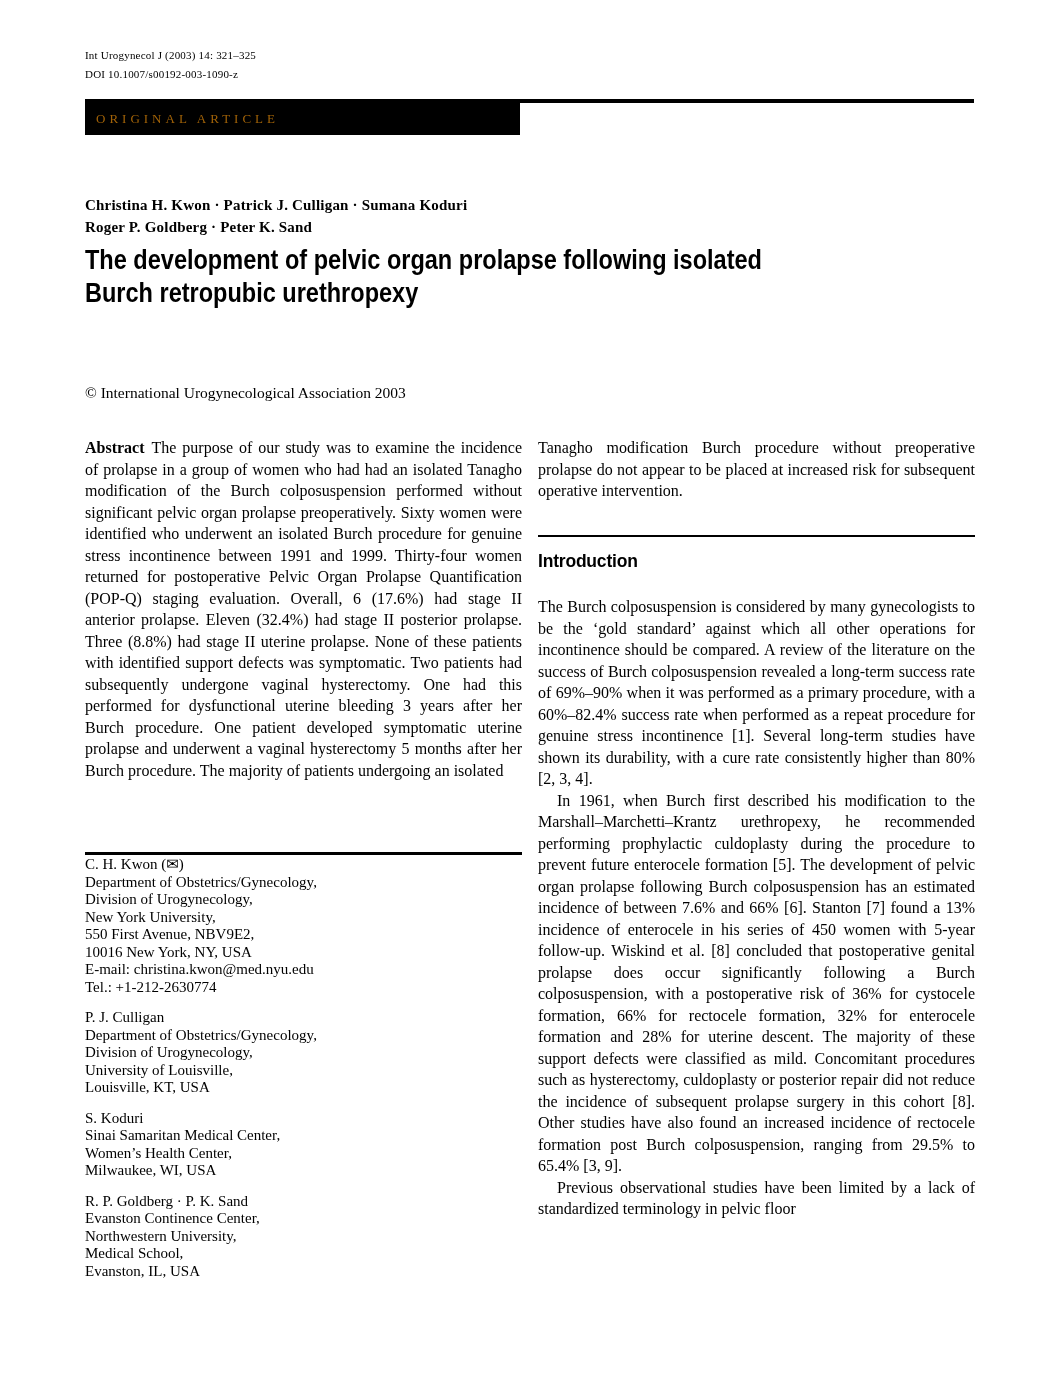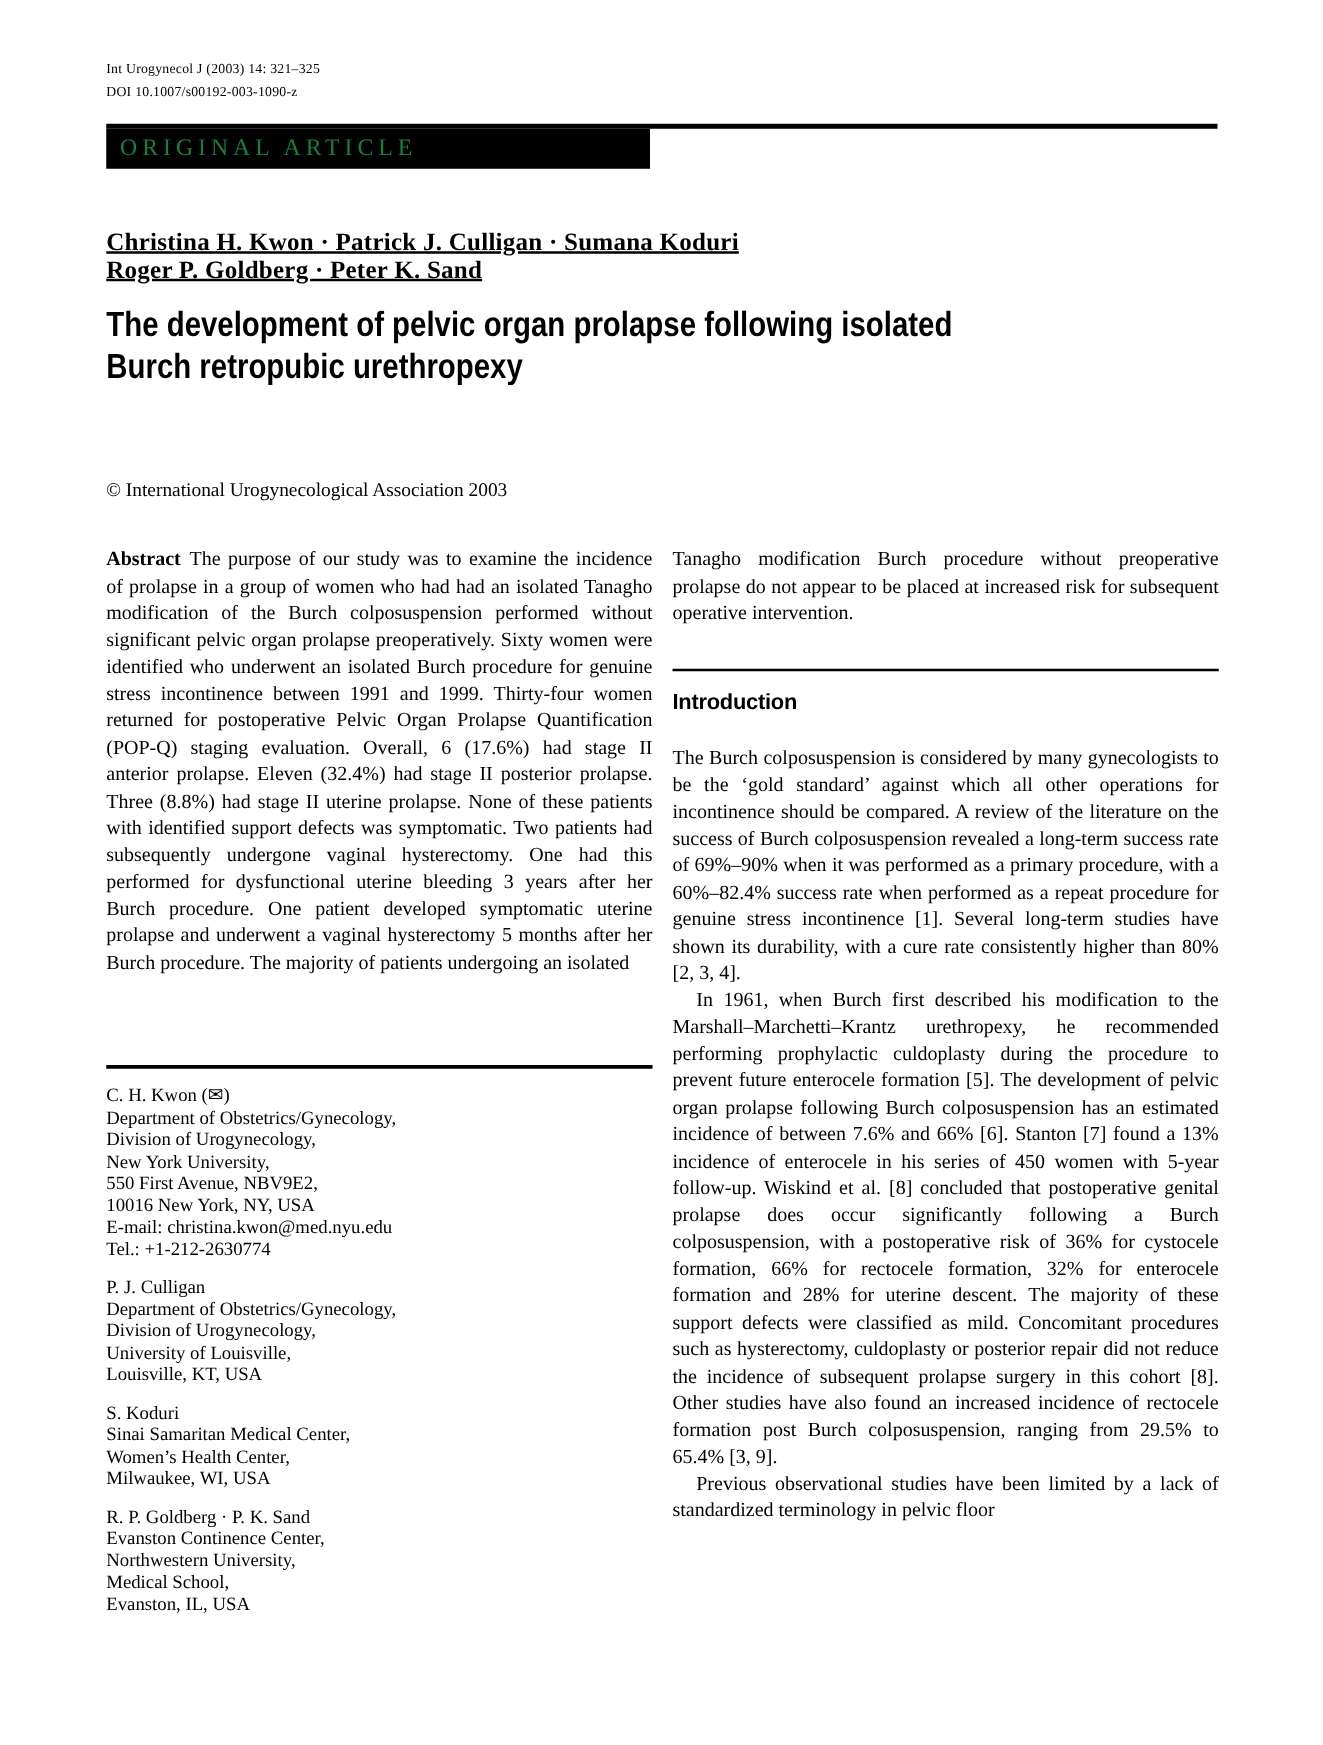--- a/index.html
+++ b/index.html
@@ -20,28 +20,27 @@
   .rule-top {
     position:absolute; left:85px; top:99px;
     width:889px; height:4px; background:#000000;
   }
   .type-bar {
     position:absolute; left:85px; top:103px;
     width:435px; height:32px; background:#000000;
     display:flex; align-items:center;
   }
   .type-bar span {
-    margin-left:11px; color:#15803d;
-    font-size:19px; letter-spacing:4px;
+    margin-left:11px; color:#a16207;
+    font-size:13px; letter-spacing:4px;
   }
   .authors {
-    position:absolute; left:85px; top:183px;
-    font-weight:bold; font-size:20px; line-height:22px;
+    position:absolute; left:85px; top:194px;
+    font-weight:bold; font-size:15px; line-height:22px;
     letter-spacing:0.2px;
-    text-decoration:underline;
   }
   .title {
     position:absolute; left:85px; top:243px; margin:0;
     font-family:"Liberation Sans", sans-serif;
     font-weight:bold; font-size:28px; line-height:33px;
     transform:scaleX(0.84); transform-origin:left top;
     white-space:nowrap;
   }
   .received {
     position:absolute; left:85px; top:384px;
@@ -64,21 +63,21 @@
     margin:14px 0 0 0;
     font-family:"Liberation Sans", sans-serif;
     font-size:17.5px; font-weight:bold; line-height:21px;
     letter-spacing:-0.2px;
   }
   .first-para { margin-top:24px; }
   .indent { text-indent:19px; }
   .footnotes {
     position:absolute; left:85px; top:852px; width:437px;
     border-top:3px solid #000000;
-    padding-top:14px;
+    padding-top:1px;
     font-size:15px; line-height:17.5px;
   }
   .fn-block { margin-bottom:13px; }
 </style>
 </head>
 <body>
 
 <div class="page">
 
   <header class="masthead">

